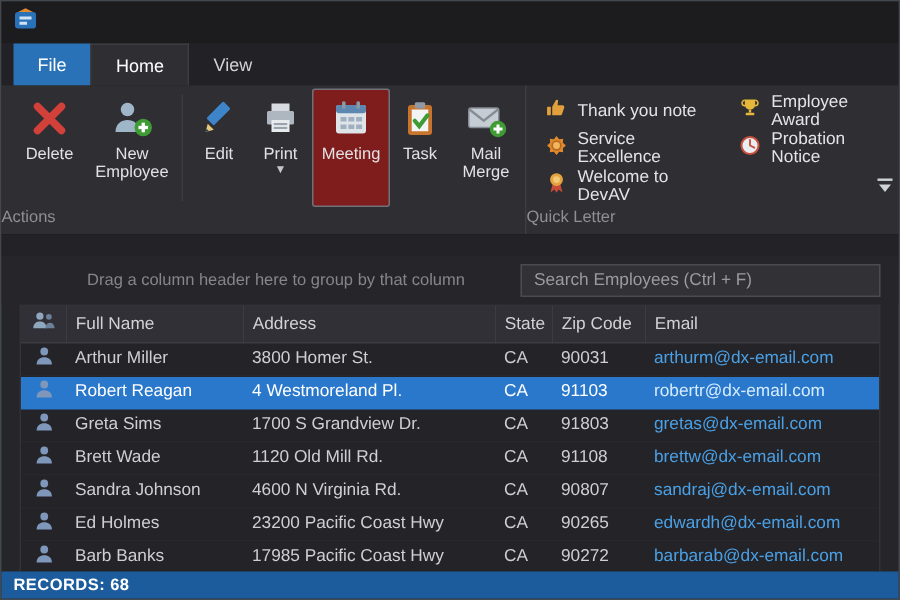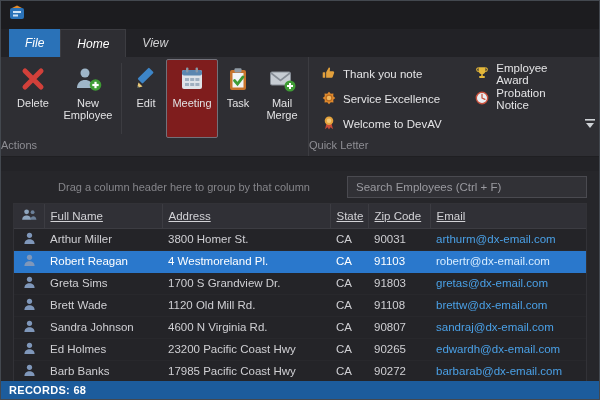--- a/index.html
+++ b/index.html
@@ -4,21 +4,21 @@
 <style>
   * { margin:0; padding:0; box-sizing:border-box; }
   html,body { width:600px; height:400px; background:#1b1b1e; font-family:"Liberation Sans",sans-serif; overflow:hidden; }
   .window { width:600px; height:400px; display:flex; flex-direction:column; background:#26262a; border:1px solid #43484f; }
 
   
   .titlebar { height:28px; background:#1c1c1f; display:flex; align-items:center; padding:0 8px; flex:0 0 auto; }
 
   
   .tabstrip { height:28px; background:#222226; display:flex; align-items:stretch; flex:0 0 auto; padding-left:8px; }
-  .tab { display:flex; align-items:center; padding:0 16px; font-size:12px; color:#d2d2d4; cursor:default;font-style:italic; }
+  .tab { display:flex; align-items:center; padding:0 16px; font-size:12px; color:#d2d2d4; cursor:default; }
   .tab-file { background:#2a72b8; color:#fff; }
   .tab-home { background:#2e2e33; color:#fff; border:1px solid #3c3c41; border-bottom:none; }
 
   
   .ribbon { height:100px; background:#2e2e33; border-bottom:1px solid #1f1f22; display:flex; flex:0 0 auto; }
   .ribbon-group { display:flex; flex-direction:column; }
   .ribbon-group.actions { flex:0 0 auto; }
   .ribbon-group.quickletter { flex:1 1 auto; border-left:1px solid #3c3c41; }
   .group-body { flex:1 1 auto; display:flex; align-items:stretch; padding:2px 2px 0 6px; }
   .group-caption { flex:0 0 18px; text-align:left; font-size:11px; color:#8e8e94; padding-top:1px; }
@@ -38,21 +38,21 @@
   
   .spacer-strip { height:14px; background:#232327; flex:0 0 auto; }
   .toolrow { height:32px; flex:0 0 auto; display:flex; align-items:center; padding:0 12px; background:#26262a; }
   .group-hint { flex:1; font-size:11px; color:#85858a; padding-left:8px;text-align:center; }
   .search-box { width:240px; height:22px; background:#313136; border:1px solid #4a4a50; color:#c9c9cd; font-size:11.5px; padding:0 8px; font-family:"Liberation Sans",sans-serif; outline:none; }
   .search-box::placeholder { color:#9a9aa0; }
 
   
   .gridwrap { flex:1 1 auto; margin:0 12px; overflow:hidden; background:#232327; border:1px solid #323237; border-bottom:none; }
   table { width:100%; border-collapse:collapse; table-layout:fixed; }
-  th { background:#303036; border-bottom:1px solid #3c3c42; border-right:1px solid #3c3c42; font-size:11.5px; font-weight:normal; color:#d2d2d6; text-align:left; padding:5px 6px; height:24px; white-space:nowrap; overflow:hidden;text-decoration:underline; }
+  th { background:#303036; border-bottom:1px solid #3c3c42; border-right:1px solid #3c3c42; font-size:11.5px; font-weight:normal; color:#d2d2d6; text-align:left; padding:5px 6px; height:24px; white-space:nowrap; overflow:hidden; }
   th:last-child { border-right:none; }
   td { font-size:11.5px; color:#cfcfd3; padding:3px 6px; height:22px; white-space:nowrap; overflow:hidden; border-bottom:1px solid #28282c; }
   tr.grid-row { background:#242428; }
   tr.grid-row.selected { background:#2a78cc; }
   tr.grid-row.selected td { color:#ffffff; border-bottom-color:#2a78cc; }
   td.email { color:#4aa0e6; }
   tr.selected td.email { color:#d6ecff; }
   td.icon-cell, th.icon-col { text-align:center; padding:2px; }
 
   
@@ -113,20 +113,33 @@
           <span class="icon">
             <svg width="26" height="26" viewBox="0 0 26 26">
               <rect x="9" y="2" width="7" height="16" rx="1" transform="rotate(45 13 10)" fill="#3d85c8"></rect>
               <polygon points="4,22 9.5,20.5 5.5,16.5" fill="#e8c87a"></polygon>
               <polygon points="4,22 6.2,21.4 4.6,19.8" fill="#2c3e50"></polygon>
             </svg>
           </span>
           <span class="lbl">Edit</span>
         </div>
 
+        <div class="big-btn" style="width:42px">
+          <span class="icon">
+            <svg width="26" height="26" viewBox="0 0 26 26">
+              <rect x="7" y="3" width="12" height="5" fill="#d7dbe0"></rect>
+              <rect x="4" y="8" width="18" height="9" rx="1" fill="#aeb6bf"></rect>
+              <rect x="7" y="14" width="12" height="8" fill="#e8ebee"></rect>
+              <rect x="8.5" y="16" width="9" height="1.4" fill="#9aa3ad"></rect>
+              <rect x="8.5" y="18.6" width="9" height="1.4" fill="#9aa3ad"></rect>
+            </svg>
+          </span>
+          <span class="lbl">Print</span>
+          <span class="caret">▼</span>
+        </div>
 
         <div class="big-btn selected">
           <span class="icon">
             <svg width="28" height="28" viewBox="0 0 28 28">
               <rect x="4" y="5" width="20" height="19" rx="2" fill="#dfe4e9"></rect>
               <rect x="4" y="5" width="20" height="5.5" rx="2" fill="#5b87b0"></rect>
               <rect x="8" y="2.5" width="2.4" height="5" rx="1" fill="#8a98a6"></rect>
               <rect x="17.6" y="2.5" width="2.4" height="5" rx="1" fill="#8a98a6"></rect>
               <g fill="#9fb0c0">
                 <rect x="7" y="13" width="4" height="3"></rect>

